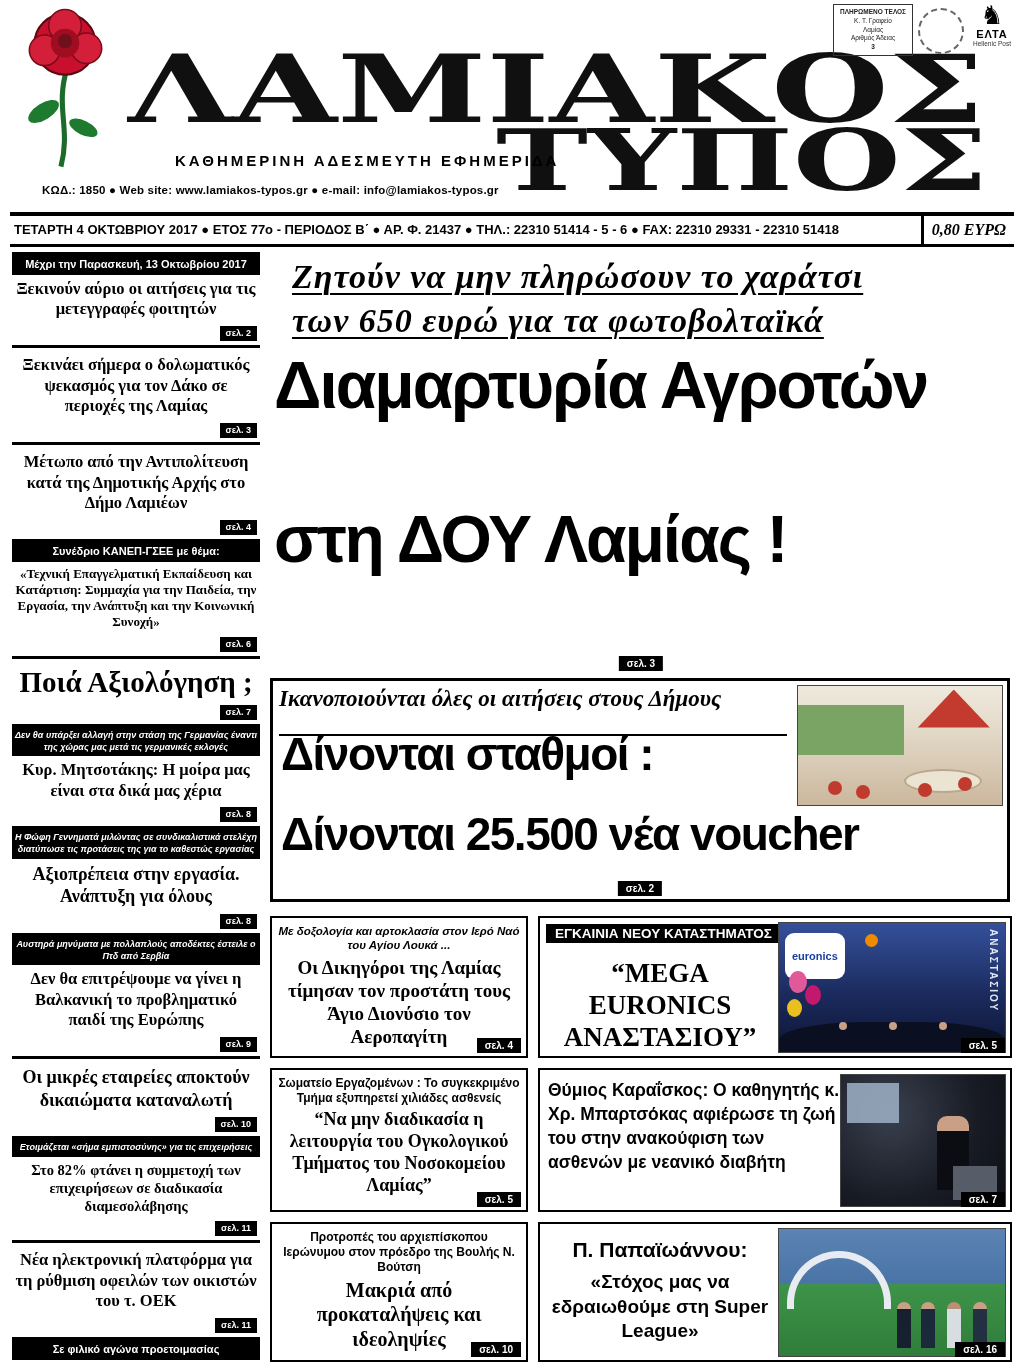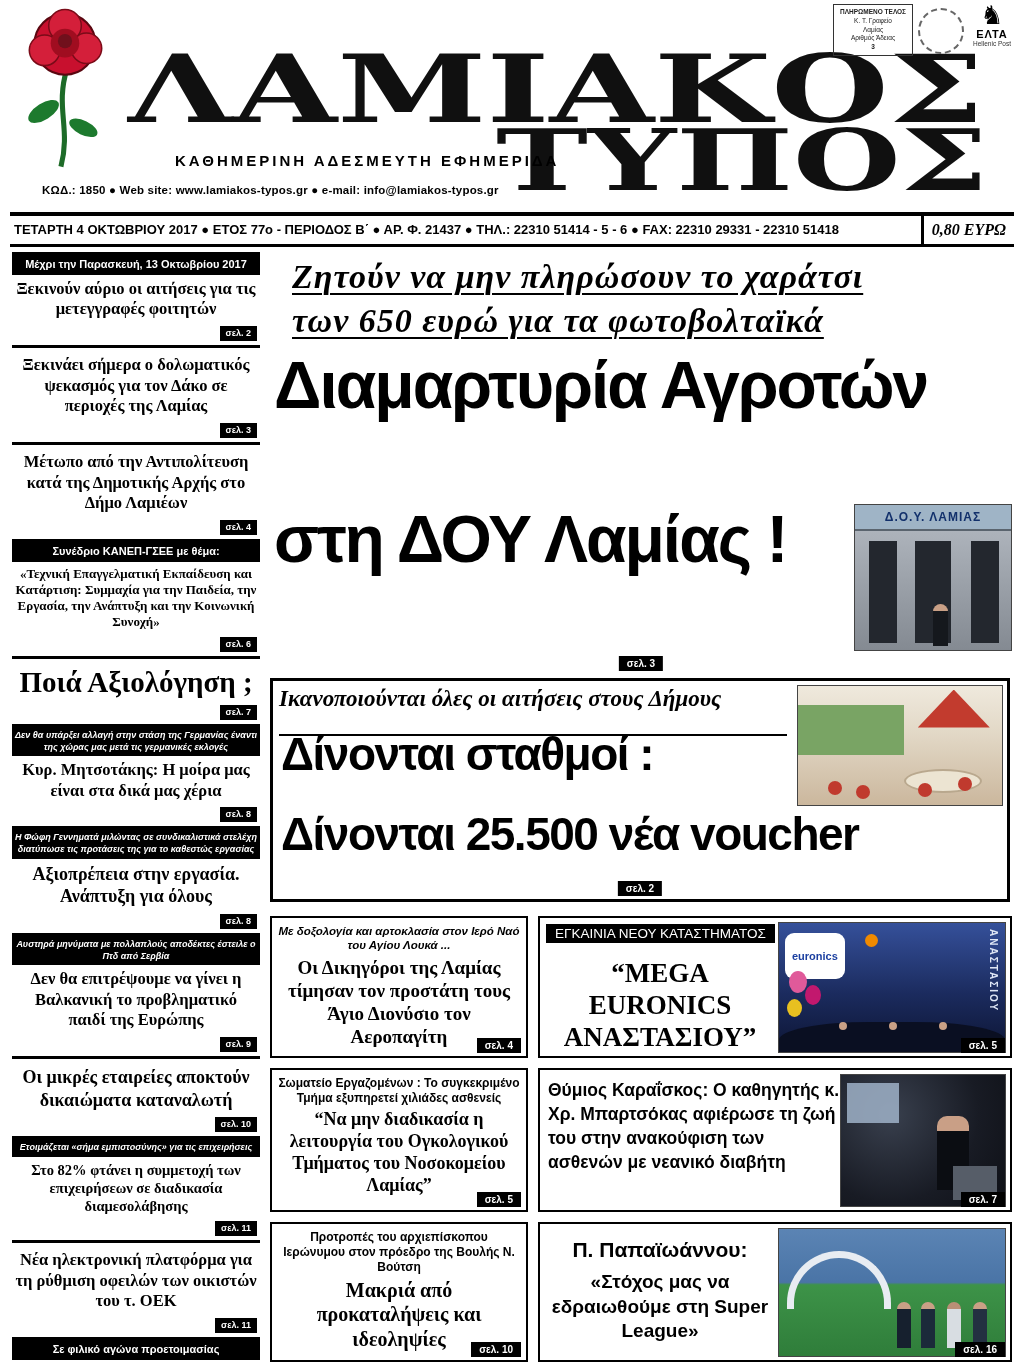--- a/index.html
+++ b/index.html
@@ -89,21 +89,21 @@
   .box{position:absolute;border:2px solid #000;box-sizing:border-box;}
   .row1{top:662px;height:142px;} .row2{top:814px;height:144px;} .row3{top:968px;height:140px;}
   .colL{left:0;width:258px;} .colR{left:268px;width:474px;}
   .chip-abs{position:absolute;right:5px;bottom:3px;}
 
   .bx-kick{font-weight:bold;font-size:11.5px;font-style:italic;text-align:center;line-height:1.25;margin:6px 6px 2px;}
   .bx-kick--up{font-style:normal;font-size:12px;}
   .bx-title{font-family:"Liberation Serif",serif;font-weight:bold;text-align:center;line-height:1.22;margin:3px 6px;}
   .t19{font-size:19px;} .t18{font-size:18px;} .t20{font-size:20px;}
 
-  .r1-kick{display:inline-block;background:#000;color:#fff;font-weight:normal;font-size:13.5px;
+  .r1-kick{display:inline-block;background:#000;color:#fff;font-weight:bold;font-size:13.5px;
            padding:2px 9px;margin:6px 0 0 6px;}
   .r1-title{position:absolute;left:0;top:40px;width:240px;text-align:center;font-family:Liberation Serif, serif;
             font-weight:bold;font-size:27px;line-height:1.18;}
   .ph-eu{right:4px;top:4px;width:228px;height:131px;background:linear-gradient(180deg,#35509a 0%,#1b2b5e 55%,#0d1534 100%);}
   .eu-sign{position:absolute;left:6px;top:10px;background:#fff;color:#1b3fa0;font-weight:bold;font-size:11px;
            padding:17px 7px;border-radius:9px;}
   .eu-orange{position:absolute;left:86px;top:11px;width:13px;height:13px;background:#f08a00;border-radius:50%;}
   .eu-vert{position:absolute;right:6px;top:6px;color:#dfe6f5;font-weight:bold;font-size:10px;
            writing-mode:vertical-rl;letter-spacing:2px;}
   .eu-b{position:absolute;border-radius:50%;}
@@ -252,27 +252,20 @@
 
   </aside>
 
   <main class="main">
 
     <div class="lead-kick lk1">Ζητούν να μην πληρώσουν το χαράτσι</div>
     <div class="lead-kick lk2">των 650 ευρώ για τα φωτοβολταϊκά</div>
     <div class="h-lead hl1">Διαμαρτυρία Αγροτών</div>
     <div class="h-lead hl2">στη ΔΟΥ Λαμίας !</div>
 
-    <div class="ph ph-dou">
-      <div class="dou-sign">Δ.Ο.Υ.  ΛΑΜΙΑΣ</div>
-      <div class="dou-door dou-d1"></div>
-      <div class="dou-door dou-d2"></div>
-      <div class="dou-door dou-d3"></div>
-      <div class="dou-fig"></div>
-    </div>
 
     <span class="chip chip-center lead-chip">σελ.  3</span>
 
     <section class="story2">
       <div class="s2-kickwrap">
         <span class="s2-kick">Ικανοποιούνται όλες οι αιτήσεις στους Δήμους</span>
       </div>
       <div class="ph ph-kinder">
         <div class="k-wall"></div>
         <div class="k-roof"></div>

